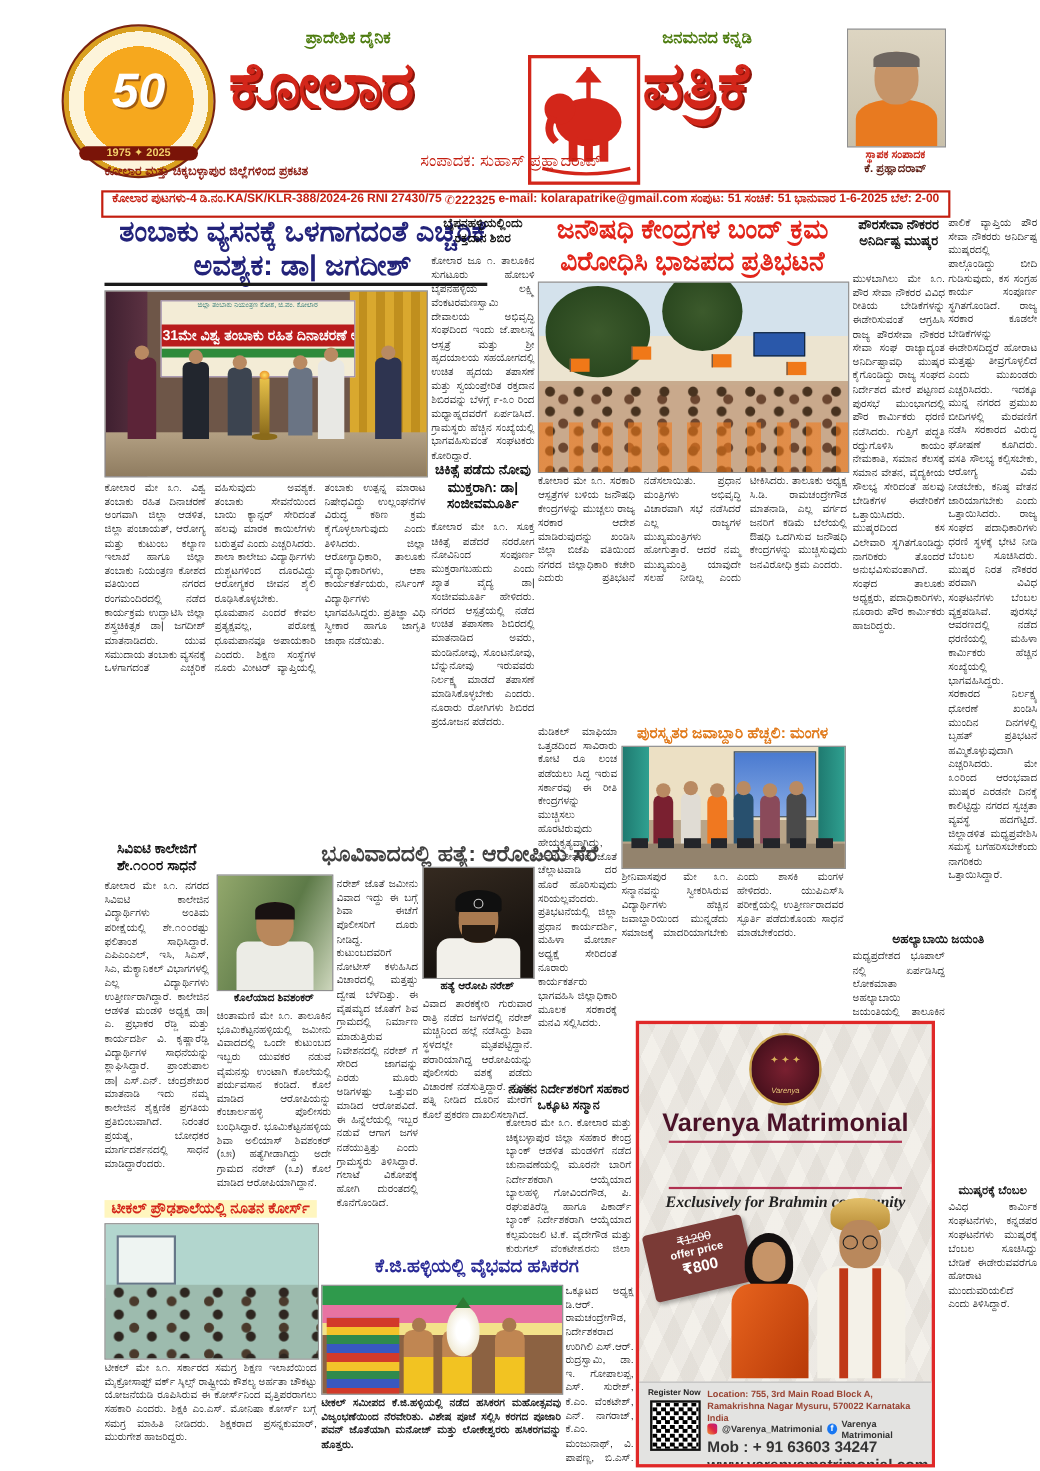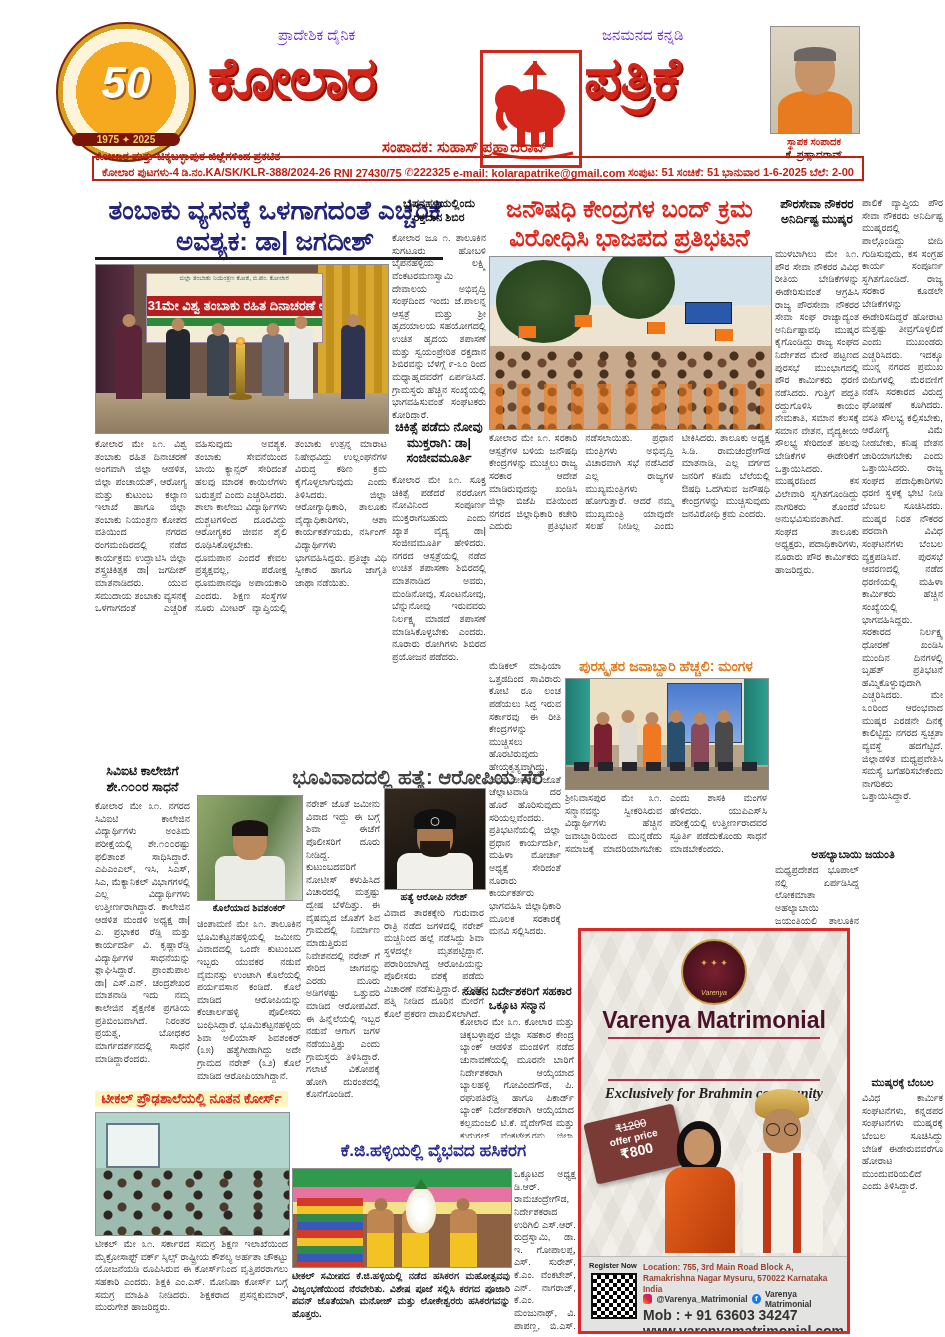--- a/index.html
+++ b/index.html
@@ -15,29 +15,29 @@
   .caption{font-size:9.5px;font-weight:bold;text-align:center;color:#111;}
 
   
   .logo-ring{position:absolute;left:56px;top:22px;width:136px;height:136px;border-radius:50%;
     background:radial-gradient(circle,#f6a81e 0 52%,#fdf4da 52% 66%,#d9a020 66% 72%,#8c2a14 72% 100%);
     border:2px solid #7a2410;}
   .logo-50{position:absolute;left:0;top:34px;width:100%;text-align:center;font-size:44px;font-weight:bold;
     color:#fff;text-shadow:2px 2px 0 #a05a10;font-style:italic;}
   .logo-years{position:absolute;left:14px;bottom:14px;width:108px;background:#7a1408;color:#f3cf6a;
     font-size:10px;font-weight:bold;text-align:center;border-radius:8px;padding:1px 0;}
-  .tagline{font-size:15px;font-weight:normal;color:#6d28d9;}
+  .tagline{font-size:15px;font-weight:bold;color:#4d7c0f;}
   .mast-title{font-size:58px;font-weight:800;color:#d3261a;text-shadow:2px 2px 0 #8e140a;letter-spacing:-1px;}
   .eleph-box{position:absolute;left:480px;top:50px;width:96px;height:112px;border:3px solid #d3261a;background:#fff;}
-  .editor-line{font-size:15px;font-weight:bold;color:#c41e10;}
+  .editor-line{font-size:15px;font-weight:normal;color:#c41e10;}
   .publisher-line{font-size:11.5px;font-weight:bold;color:#8a1a10;}
   .founder-lab1{font-size:10px;font-weight:bold;color:#c41e10;}
   .founder-lab2{font-size:10.5px;font-weight:bold;color:#5a1a10;}
-  #infobar{position:absolute;left:92px;top:156px;width:752px;height:21px;border:2px solid #c41e10;
-    display:flex;align-items:flex-end;justify-content:space-between;padding:0 8px;
+  #infobar{position:absolute;left:92px;top:173px;width:752px;height:21px;border:2px solid #c41e10;
+    display:flex;align-items:flex-start;justify-content:space-between;padding:0 8px;
     font-size:11px;font-weight:bold;color:#c41e10;white-space:nowrap;}
 
   
   .h-navy{font-size:26px;line-height:1.18;font-weight:800;color:#23237a;text-align:center;}
   .h-red{font-size:24px;line-height:1.2;font-weight:800;color:#e2251a;text-align:center;}
   .h-olive{font-size:20px;font-weight:800;color:#404040;text-align:center;}
   .h-orange{font-size:14px;font-weight:800;color:#e07818;text-align:center;}
   .h-blue{font-size:17px;font-weight:800;color:#2a2a96;text-align:center;}
   .h-sub{font-size:12px;line-height:1.25;font-weight:bold;color:#111;text-align:center;}
   .h-tekal{font-size:13.5px;font-weight:800;color:#d3261a;text-align:center;background:#fff6bf;}

